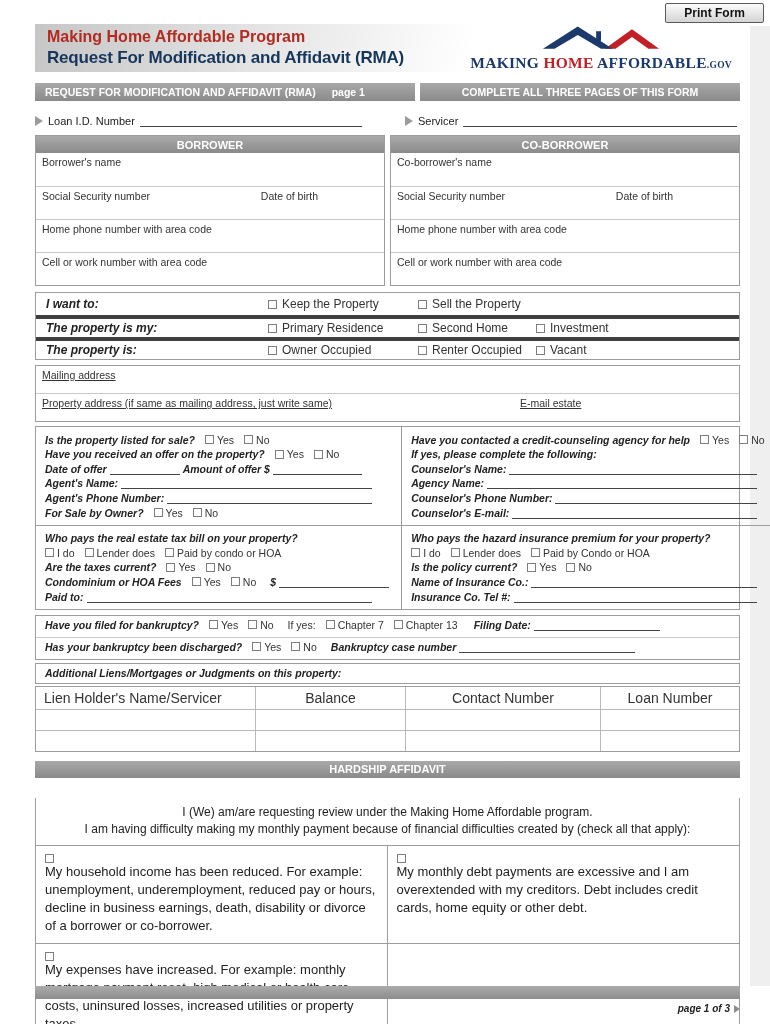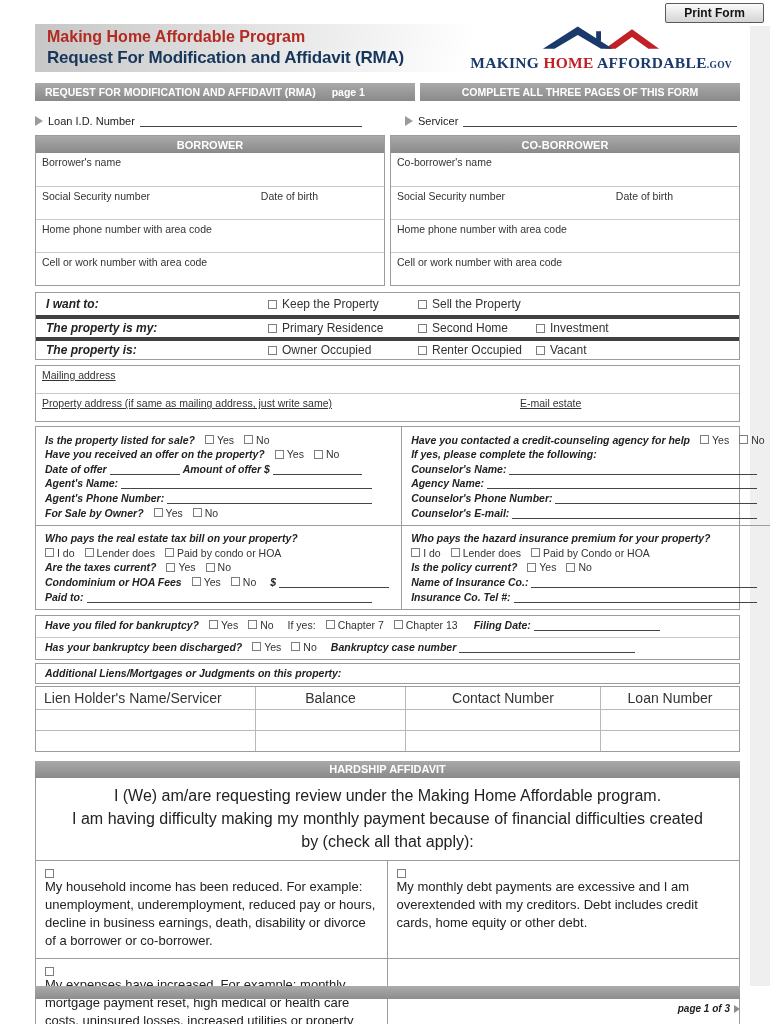--- a/index.html
+++ b/index.html
@@ -92,21 +92,21 @@
   .ltitle { border:1px solid #9c9c9c; margin-top:3px; padding:3px 9px 4px; font-size:10.5px; font-style:italic; font-weight:bold; color:#222; }
   .tbl { border:1px solid #9c9c9c; margin-top:2px; }
   .trow { display:grid; grid-template-columns:220px 150px 195px 1fr; }
   .trow > div { border-right:1px solid #b8b8b8; border-top:1px solid #b8b8b8; height:21px; font-size:14px; color:#333; display:flex; align-items:center; padding:0 8px; }
   .trow > div:last-child { border-right:none; }
   .trow.head > div { border-top:none; height:22px; }
   .tc { justify-content:center; }
 
   
   .hbar { margin-top:9px; height:17px; background:linear-gradient(#a9a9a9,#8a8a8a); color:#fff; font-weight:bold; font-size:11px; display:flex; align-items:center; justify-content:center; }
-  .intro { border:1px solid #9c9c9c; border-top:none; border-bottom:none; text-align:center; font-size:16px; color:#222; padding:6px 28px 7px; line-height:1.45; }
+  .intro { border:1px solid #9c9c9c; border-top:none; border-bottom:none; text-align:center; font-size:12px; color:#222; padding:6px 28px 7px; line-height:1.45;margin-top:20px; }
   .reasons { display:grid; grid-template-columns:1fr 1fr; border:1px solid #9c9c9c; border-bottom:none; }
   .reason { display:flex; padding:6px 9px 8px; font-size:13px; line-height:1.38; color:#222;flex-direction:column; }
   .reason .cb { margin-top:2px; }
   .reason.l { border-right:1px solid #9c9c9c; }
   .reason.t { border-bottom:1px solid #9c9c9c; }
   .other { border:1px solid #9c9c9c; border-bottom:none; padding:5px 9px 7px; font-size:10.5px; display:flex; align-items:flex-start; gap:6px; color:#222; }
   .expl { border:1px solid #9c9c9c; padding:6px 9px 8px; font-size:10.5px; color:#222; }
   .expl .fl { height:16px; }
   .ul2 { border-bottom:1px solid #444; height:18px; margin-top:3px; }
 

